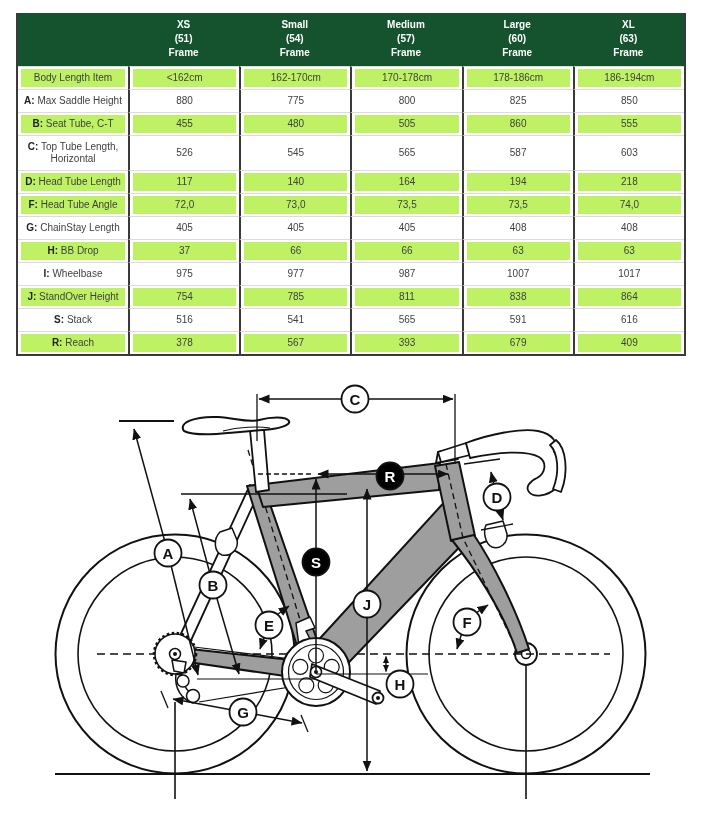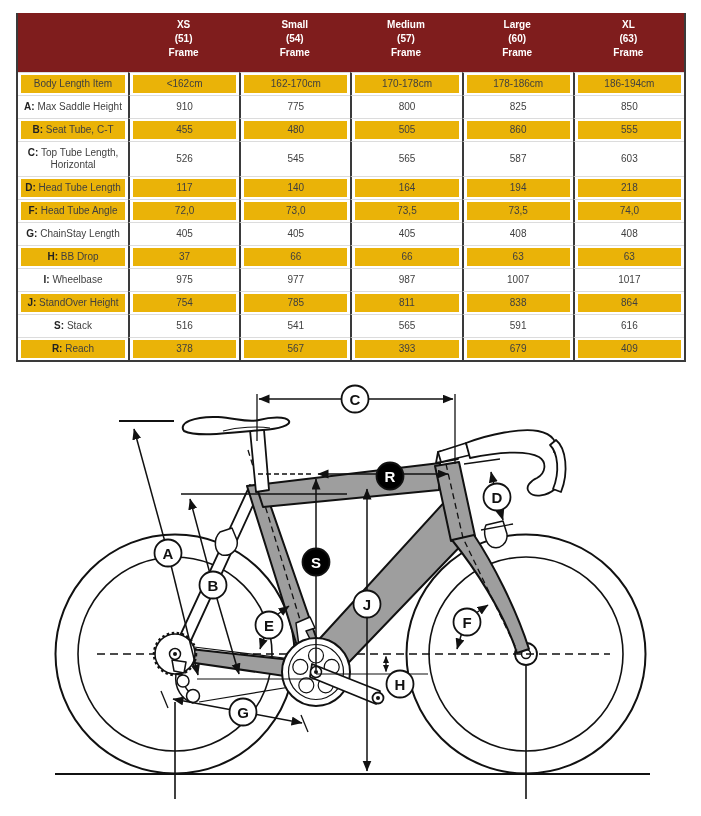--- a/index.html
+++ b/index.html
@@ -1,25 +1,25 @@
 <!DOCTYPE html>
 <html><head>
 <meta charset="utf-8">
 <style>
   html,body{margin:0;padding:0;background:#fff;}
   body{width:701px;height:816px;position:relative;font-family:"Liberation Sans",sans-serif;}
   .geo-table{position:absolute;left:16px;top:13px;width:670px;border-collapse:separate;border-spacing:0;
              table-layout:fixed;font-size:10px;color:#3f3f3f;
              border-left:2px solid #3a3a3a;border-right:2px solid #3a3a3a;border-bottom:2px solid #3a3a3a;}
-  .geo-table thead th{background:#7f1d1d;color:#fff;font-weight:bold;font-size:10px;line-height:14px;
-             padding:5px 0 12px;text-align:center;}
+  .geo-table thead th{background:#14532d;color:#fff;font-weight:bold;font-size:10px;line-height:14px;
+             padding:5px 0 6px;text-align:center;}
   .geo-table tbody td{border-left:2px solid #3a3a3a;border-top:1px solid #dcdcdc;padding:0;vertical-align:middle;background:#fff;}
   .geo-table tbody td:first-child{border-left:none;}
   .geo-table .cell{margin:2px 3px;padding:3px 2px;text-align:center;line-height:12px;}
-  .geo-table tr.alt .cell{background:#eab308;}
+  .geo-table tr.alt .cell{background:#bef264;}
   .geo-table td.lbl .cell{text-align:center;}
   .geo-table b{color:#222;}
   #diagram{position:absolute;left:0;top:360px;}
   .ln{stroke:#111;fill:none;}
   .tube{fill:#9e9e9e;stroke:#111;stroke-width:2;stroke-linejoin:round;}
   .white{fill:#fff;stroke:#111;stroke-linejoin:round;}
   .meas{stroke:#111;fill:none;}
   .lblc{fill:#fff;stroke:#111;stroke-width:1.8;}
   .lblc.filled{fill:#000;}
   .lblt{font:bold 15px "Liberation Sans",sans-serif;fill:#111;text-anchor:middle;}
@@ -86,21 +86,21 @@
         </td>
         <td>
           <div class="cell">186-194cm</div>
         </td>
       </tr>
       <tr>
         <td class="lbl">
           <div class="cell"><b>A: </b>Max Saddle Height</div>
         </td>
         <td>
-          <div class="cell">910</div>
+          <div class="cell">880</div>
         </td>
         <td>
           <div class="cell">775</div>
         </td>
         <td>
           <div class="cell">800</div>
         </td>
         <td>
           <div class="cell">825</div>
         </td>

